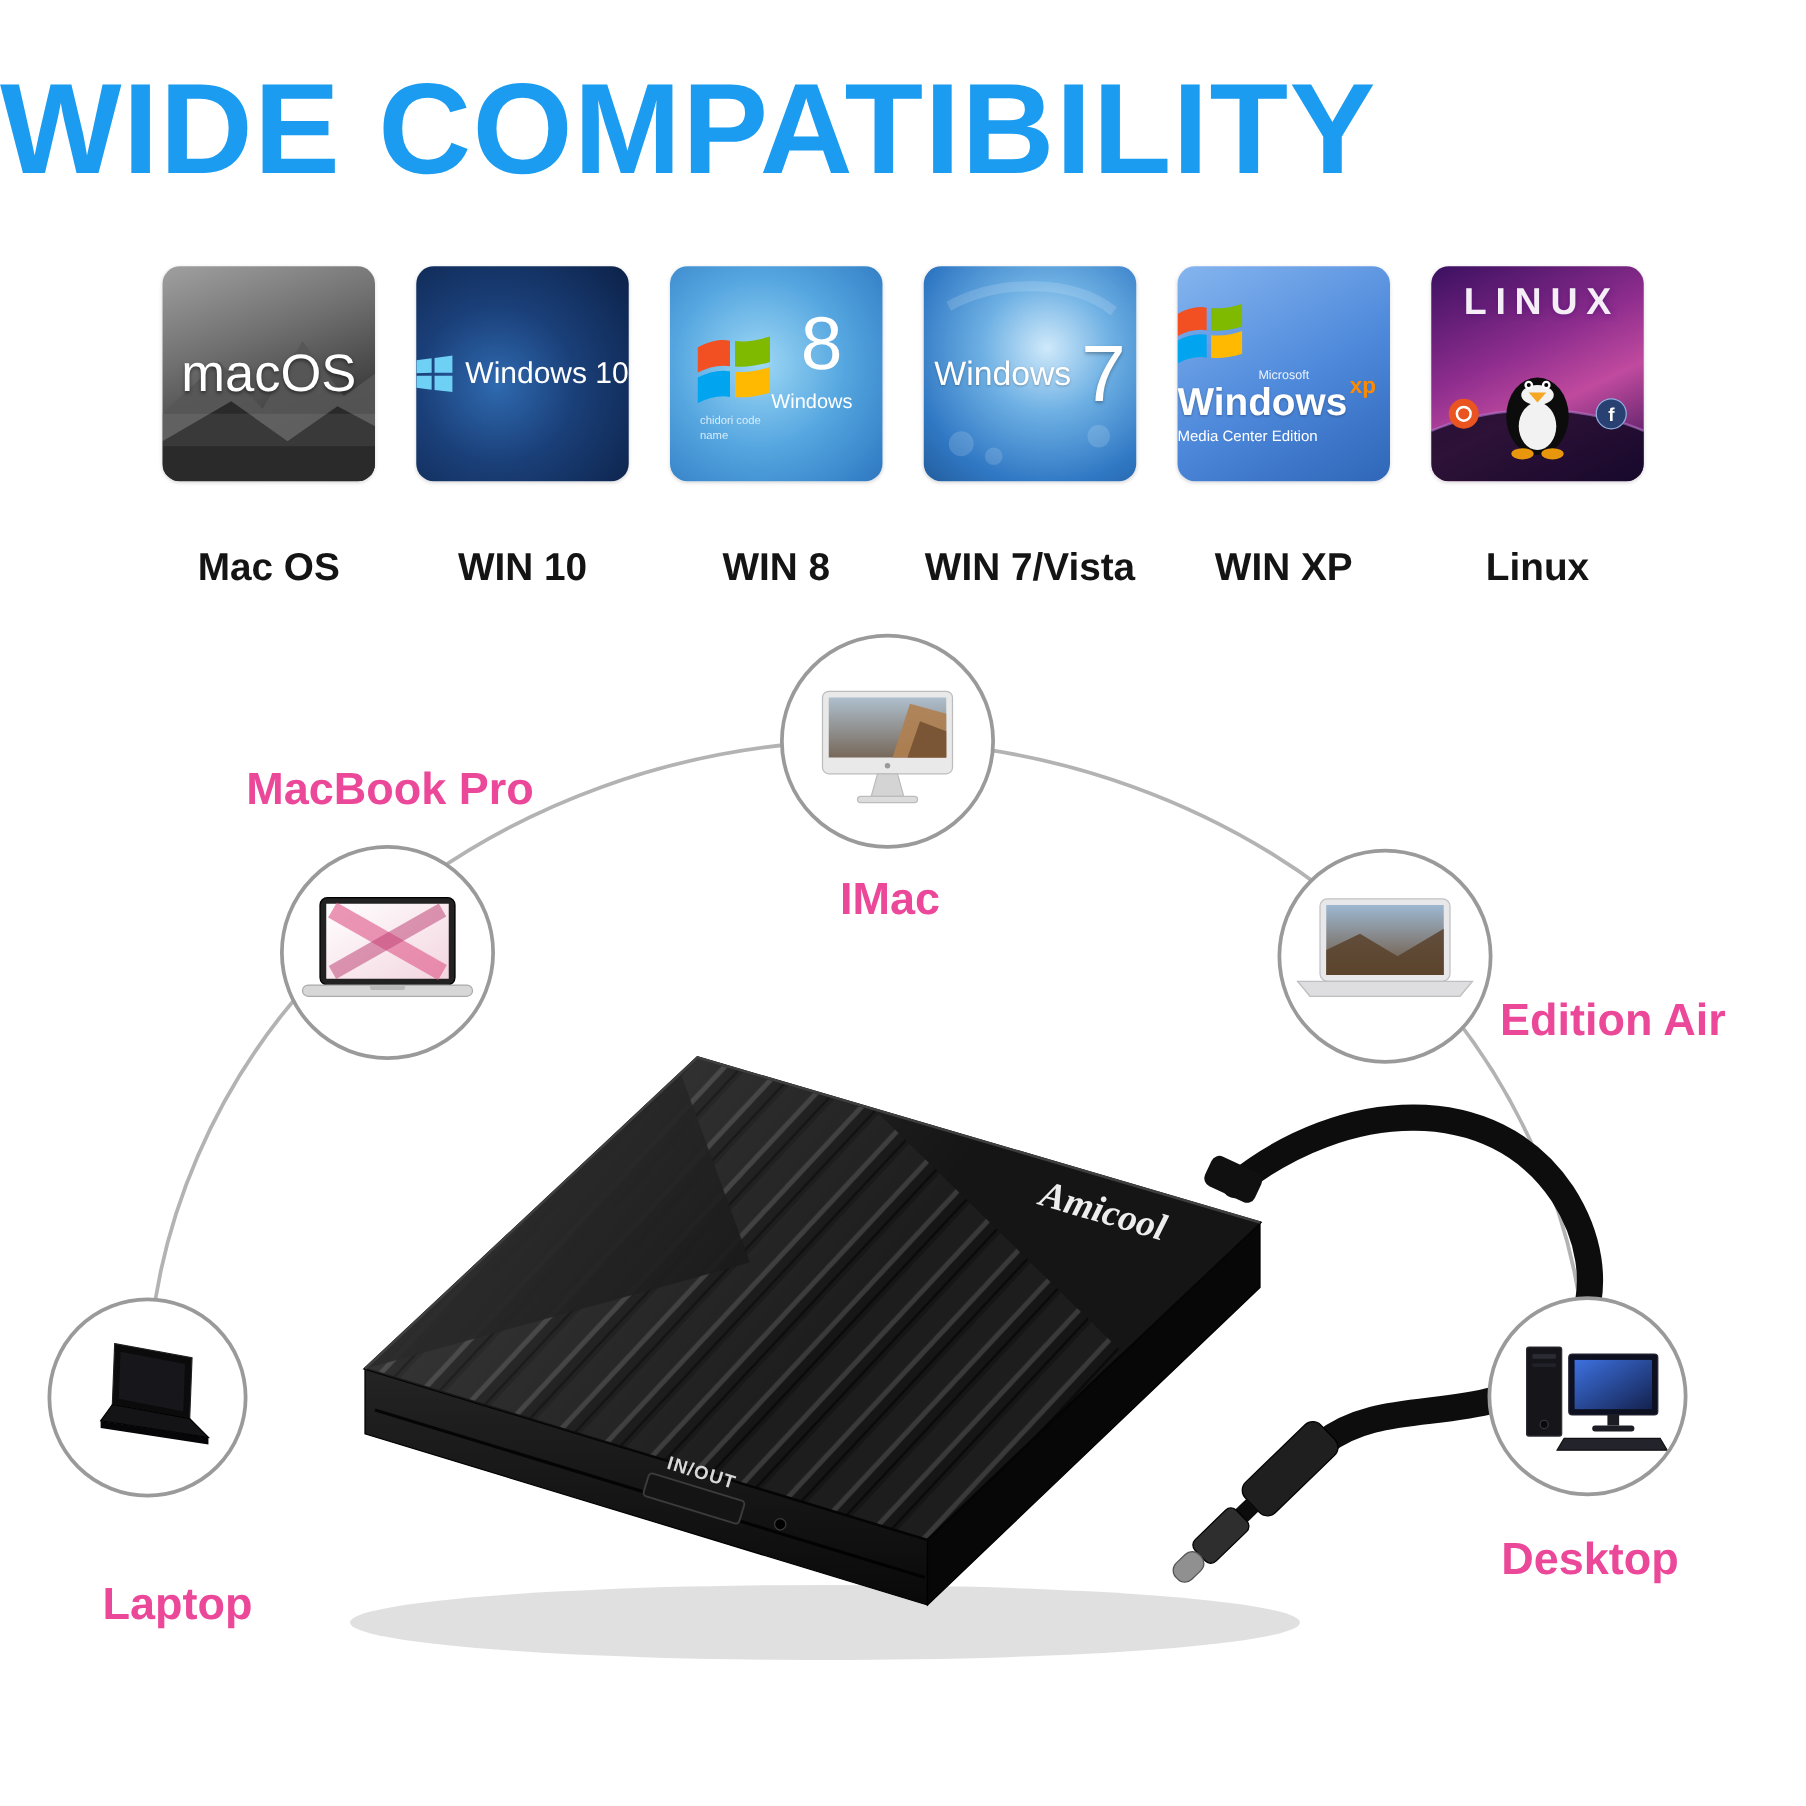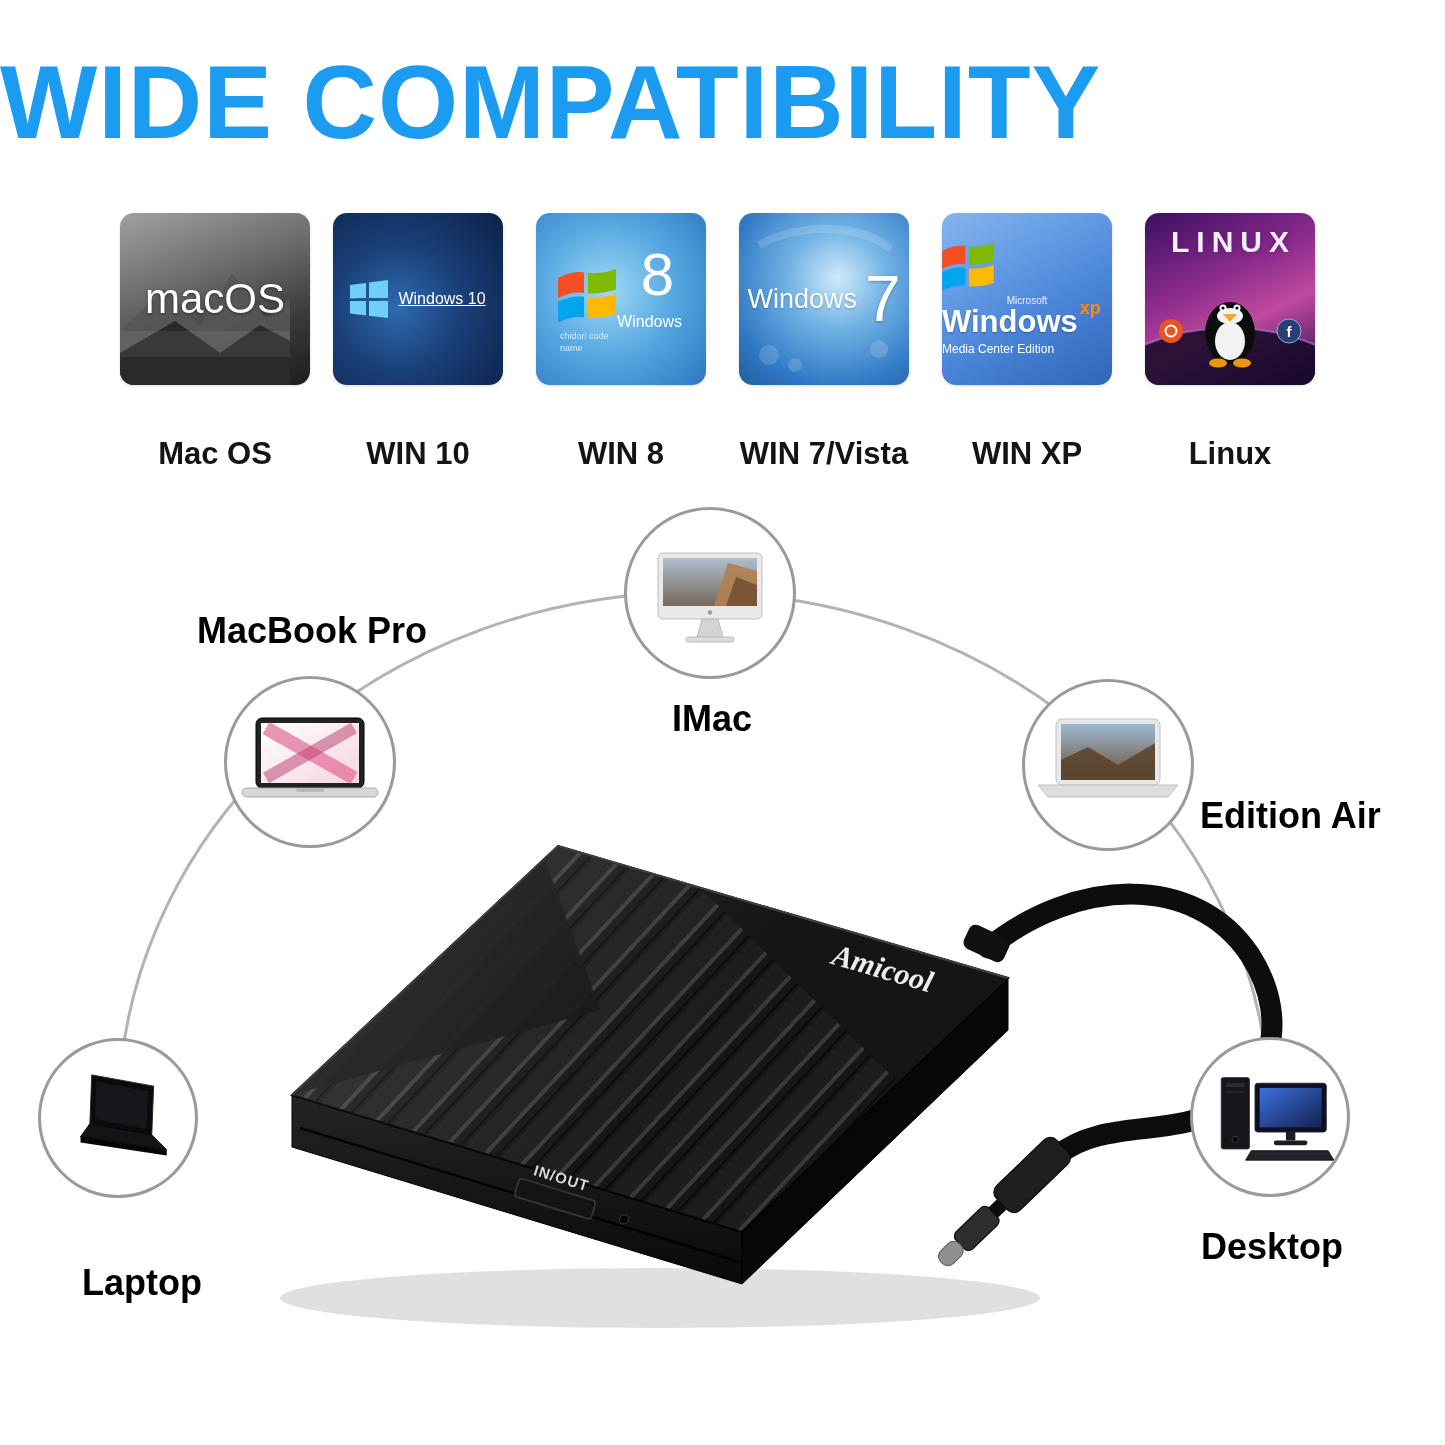--- a/index.html
+++ b/index.html
@@ -10,26 +10,26 @@
   .page-title{
     position:absolute;top:46px;left:0;width:100%;text-align:left;
     font-size:103px;font-weight:bold;color:#1B9CF0;letter-spacing:1px;line-height:1.1;
   }
   
   .tiles-row{position:absolute;top:213px;left:0;width:100%;display:flex;justify-content:center;gap:33px;}
   .tile-col{width:170px;display:flex;flex-direction:column;align-items:center;}
   .tile{width:170px;height:172px;border-radius:14px;overflow:hidden;position:relative;box-shadow:0 1px 3px rgba(0,0,0,.15);}
   .tile-caption{margin-top:51px;font-size:31px;font-weight:bold;color:#141414;white-space:nowrap;text-align:center;}
   .tile svg.art{position:absolute;left:0;top:0;}
-  .tile.macos{background:linear-gradient(160deg,#a0a0a0 0%,#707070 35%,#3a3a3a 70%,#1d1d1d 100%);padding-left:20px;}
+  .tile.macos{background:linear-gradient(160deg,#a0a0a0 0%,#707070 35%,#3a3a3a 70%,#1d1d1d 100%);}
   .macos-text{position:absolute;inset:0;display:flex;align-items:center;justify-content:center;
     color:#fff;font-size:42px;font-weight:400;text-shadow:0 1px 3px rgba(0,0,0,.5);}
   .tile.win10{background:radial-gradient(circle at 38% 55%, #2f6ab0 0%, #1a3f78 45%, #0c2148 100%);}
   .win10-content{position:absolute;inset:0;display:flex;align-items:center;justify-content:center;gap:10px;}
-  .win10-label{color:#fff;font-size:16px;white-space:nowrap;text-decoration:underline;}
+  .win10-label{color:#fff;font-size:24px;white-space:nowrap;}
   .tile.win8{background:radial-gradient(circle at 42% 45%, #9ed8f5 0%, #55a6e0 50%, #2d77c0 100%);}
   .win8-flag{position:absolute;left:22px;top:56px;}
   .win8-number{position:absolute;right:32px;top:32px;font-size:60px;color:#fff;line-height:1;}
   .win8-windows{position:absolute;right:24px;top:100px;font-size:16px;color:#fff;}
   .win8-micro{position:absolute;left:24px;top:118px;font-size:9px;color:#d9ecfa;width:56px;line-height:1.3;}
   .tile.win7{background:radial-gradient(circle at 58% 38%, #cfe9fa 0%, #6fb1e4 35%, #3078c4 75%, #235d9d 100%);}
   .win7-content{position:absolute;inset:0;display:flex;align-items:center;justify-content:center;gap:8px;}
   .win7-windows{color:#fff;font-size:27px;text-shadow:0 1px 2px rgba(0,0,0,.25);}
   .win7-seven{color:#fff;font-size:64px;line-height:1;text-shadow:0 1px 3px rgba(0,0,0,.3);}
   .tile.winxp{background:linear-gradient(150deg,#85b5ef 0%,#4d88da 55%,#2f66b8 100%);}
@@ -38,21 +38,21 @@
   .winxp-main{display:flex;align-items:flex-start;line-height:1;}
   .winxp-windows{font-size:31px;font-weight:bold;color:#fff;text-shadow:0 1px 2px rgba(0,0,0,.3);}
   .winxp-xp{font-size:18px;font-weight:bold;color:#FF8A00;margin-left:2px;margin-top:-7px;}
   .winxp-sub{font-size:12px;color:#fff;margin-top:5px;}
   .tile.linux{background:linear-gradient(155deg,#3b1060 0%,#8e2d8e 40%,#c04a9e 62%,#2b0e4e 100%);}
   .linux-title{position:absolute;top:12px;width:100%;text-align:center;font-size:30px;letter-spacing:7px;text-indent:7px;
     color:#f5eef7;font-weight:bold;text-shadow:0 0 6px rgba(90,20,120,.9);}
   
   .device-circle{position:absolute;border-radius:50%;background:#fff;border:3px solid #9a9a9a;
     box-sizing:border-box;display:flex;align-items:center;justify-content:center;overflow:hidden;z-index:2;}
-  .device-label{position:absolute;z-index:3;font-size:36px;font-weight:600;color:#000000;white-space:nowrap;text-align:center;}
+  .device-label{position:absolute;z-index:3;font-size:36px;font-weight:600;color:#ec4899;white-space:nowrap;text-align:center;}
   .scene{position:absolute;left:0;top:0;z-index:1;}
 </style>
 </head>
 <body>
 
 <div>
 
   <div class="page-title">WIDE COMPATIBILITY</div>
 
   <div class="tiles-row">

